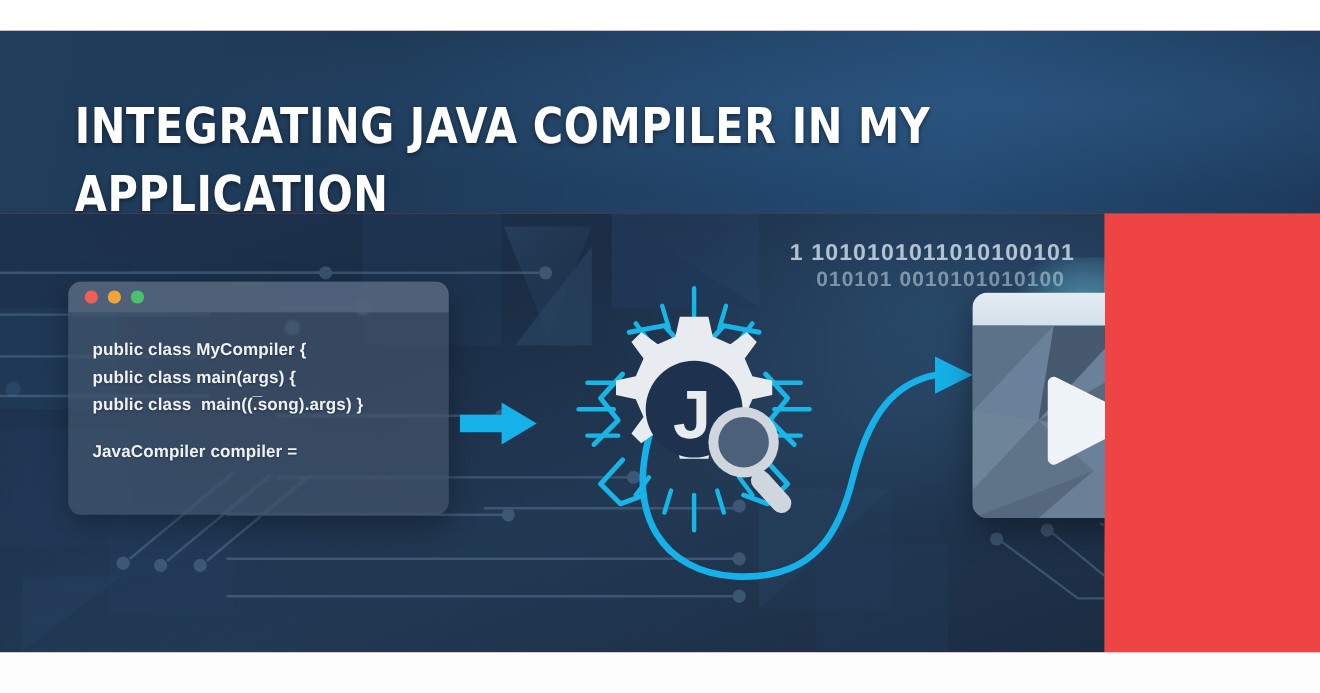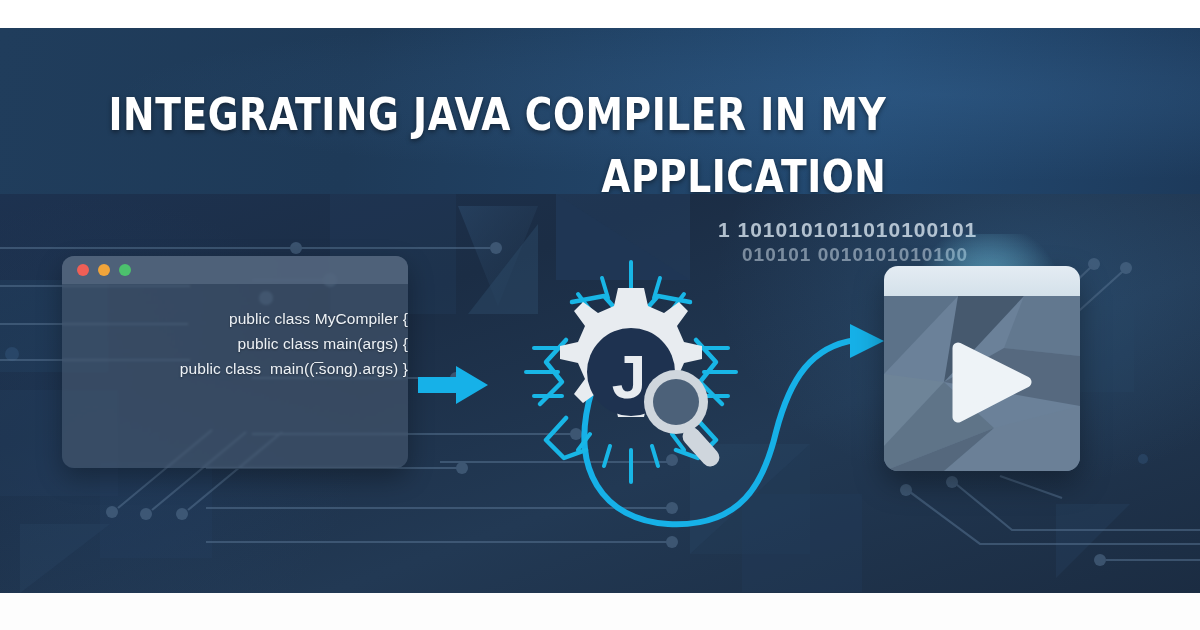--- a/index.html
+++ b/index.html
@@ -1,19 +1,19 @@
 <!DOCTYPE html>
 <html><head>
 <meta charset="utf-8">
 <style>
   * { margin:0; padding:0; box-sizing:border-box; }
   html,body{ width:1200px; height:630px; overflow:hidden; background:#ffffff;
              font-family:"Liberation Sans", sans-serif; }
 
-  #stage{ position:relative; width:1200px; height:630px; background:#ef4444;text-align:right; }
+  #stage{ position:relative; width:1200px; height:630px; background:#ef4444; }
 
   
   .band-top{ position:absolute; left:0; top:0; width:1200px; height:28px; background:#ffffff; }
   .band-bottom{ position:absolute; left:0; top:593px; width:1200px; height:37px; background:#fdfdfd; }
 
   
   .header{
     position:absolute; left:0; top:28px; width:1200px; height:166px;
     background:linear-gradient(105deg,#22405f 0%,#1f3c5c 35%,#23456a 70%,#1c3characters 100%);
     background:linear-gradient(100deg,#203d5c 0%,#1e3a58 30%,#234a72 72%,#1d3a5b 100%);
@@ -29,38 +29,39 @@
     font-family:"Liberation Sans Narrow","DejaVu Sans Condensed","Liberation Sans",sans-serif;
     font-weight:700; font-size:45px; line-height:62px; letter-spacing:.6px;
     text-transform:uppercase;
     transform:scaleX(.93); transform-origin:left center;
     text-shadow:0 2px 5px rgba(0,0,0,.45);
     white-space:pre-line; z-index:3;
   }
 
   
   .scene{
-    position:absolute; left:0; top:194px; width:1200px; height:399px;
+    position:absolute; left:0; top:194px; width:1004px; height:399px;
     background:linear-gradient(160deg,#1d3250 0%,#1b2d45 30%,#223954 62%,#1b2c42 100%);
     overflow:hidden;
   }
   .scene-glow{
     position:absolute; inset:0;
     background:radial-gradient(ellipse 420px 300px at 84% 22%, rgba(70,140,195,.22), rgba(0,0,0,0) 70%),
                radial-gradient(ellipse 380px 340px at 8% 60%, rgba(40,80,125,.22), rgba(0,0,0,0) 70%);
   }
   .scene svg.deco{ position:absolute; left:0; top:0; width:1200px; height:399px; }
 
   
   .code-window{
     position:absolute; left:62px; top:62px; width:346px; height:212px;
     border-radius:12px; overflow:hidden;
     background:rgba(71,89,112,.62);
     box-shadow:0 10px 26px rgba(0,0,0,.30);
     backdrop-filter:blur(1px);
+    font-weight:bold;
   }
   .code-titlebar{
     position:relative; height:28px; background:rgba(86,104,128,.78);
     display:flex; align-items:center; gap:9px; padding-left:15px;
   }
   .dot{ width:12px; height:12px; border-radius:50%; display:block; }
   .dot.r{ background:#ef5f56; } .dot.y{ background:#f0a43a; } .dot.g{ background:#4cc16d; }
   .code-body{
     position:relative; padding:22px 0 0 22px;
     color:#eef2f6; font-size:15.5px; line-height:25px;
@@ -190,20 +191,21 @@
       <div class="code-titlebar">
         <span class="dot r"></span>
         <span class="dot y"></span>
         <span class="dot g"></span>
       </div>
       <div class="code-body">
         <div class="code-line">public class MyCompiler {</div>
         <div class="code-line">public class main(args) {</div>
         <div class="code-line">public class  main((.̅song).args) }</div>
         <div class="code-gap"></div>
+        <div class="code-line">JavaCompiler compiler =</div>
       </div>
     </div>
 
     <svg class="arrow-straight" viewBox="0 0 72 42">
       <polygon points="0,13 38,13 38,2 70,21 38,40 38,29 0,29" fill="#16b1e8"></polygon>
     </svg>
 
     <svg style="position:absolute;left:0;top:0;width:1200px;height:399px;" viewBox="0 0 1200 399">
       <path d="M592 196 C568 276 604 326 668 330 C742 334 764 288 776 238 C790 184 812 152 856 146" stroke="#16b1e8" stroke-width="6" fill="none" stroke-linecap="round"></path>
       <polygon points="850,130 884,147 850,164" fill="#16b1e8"></polygon>

